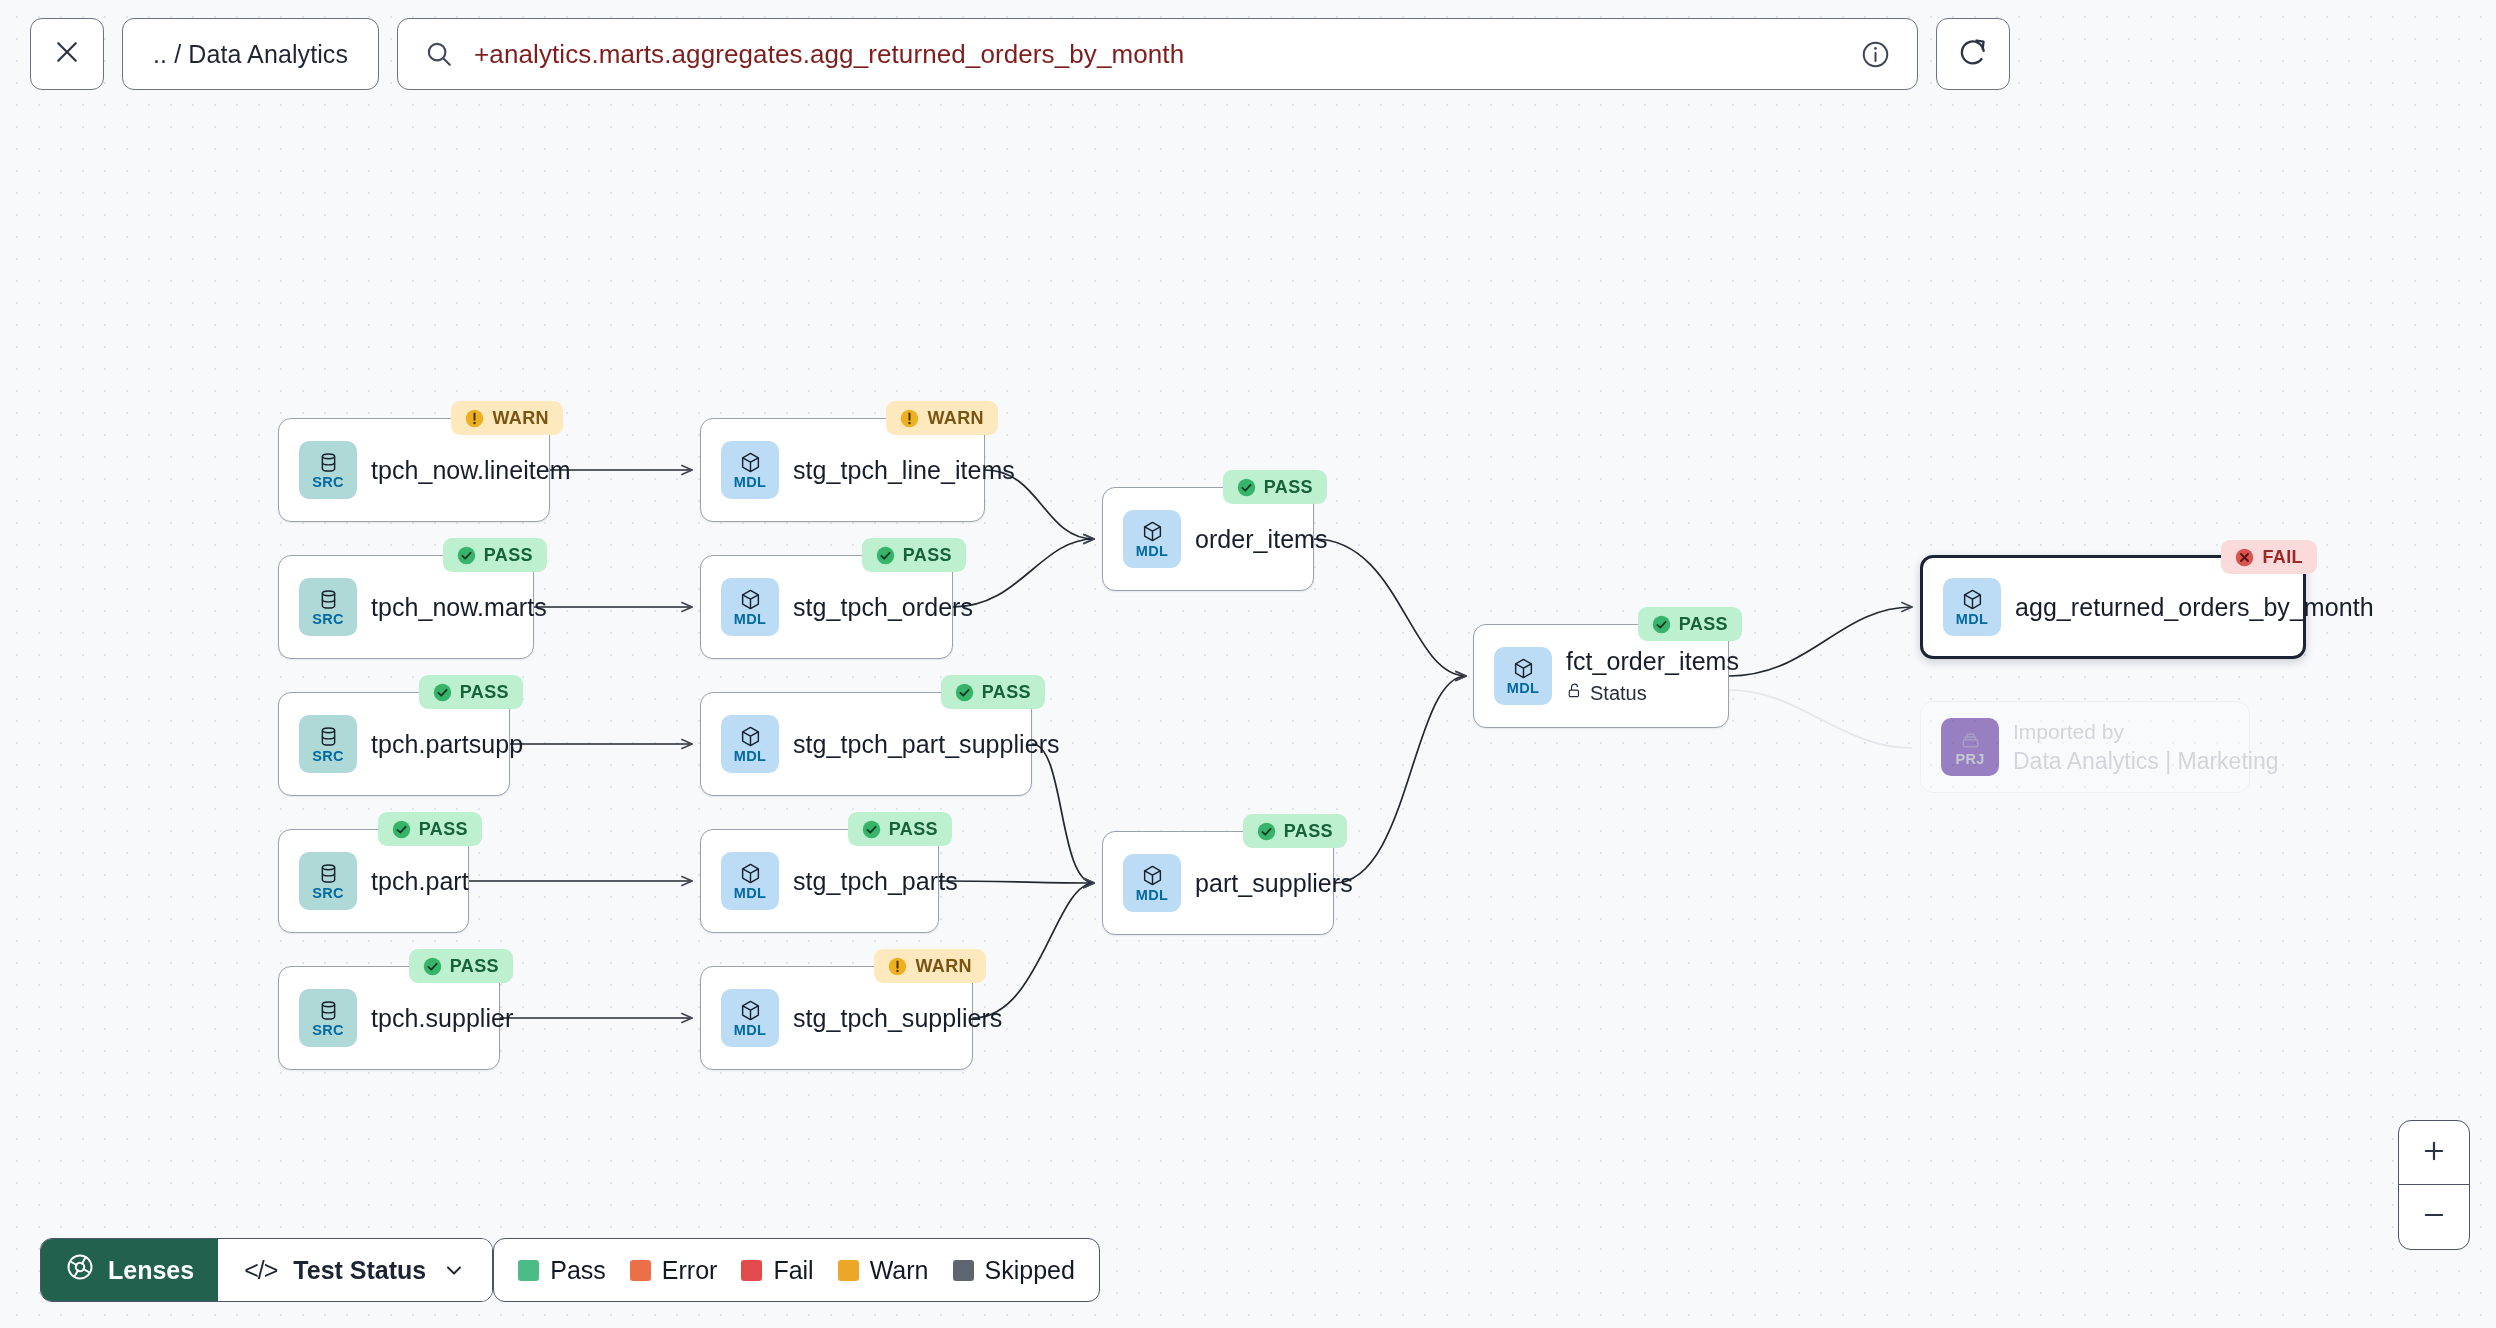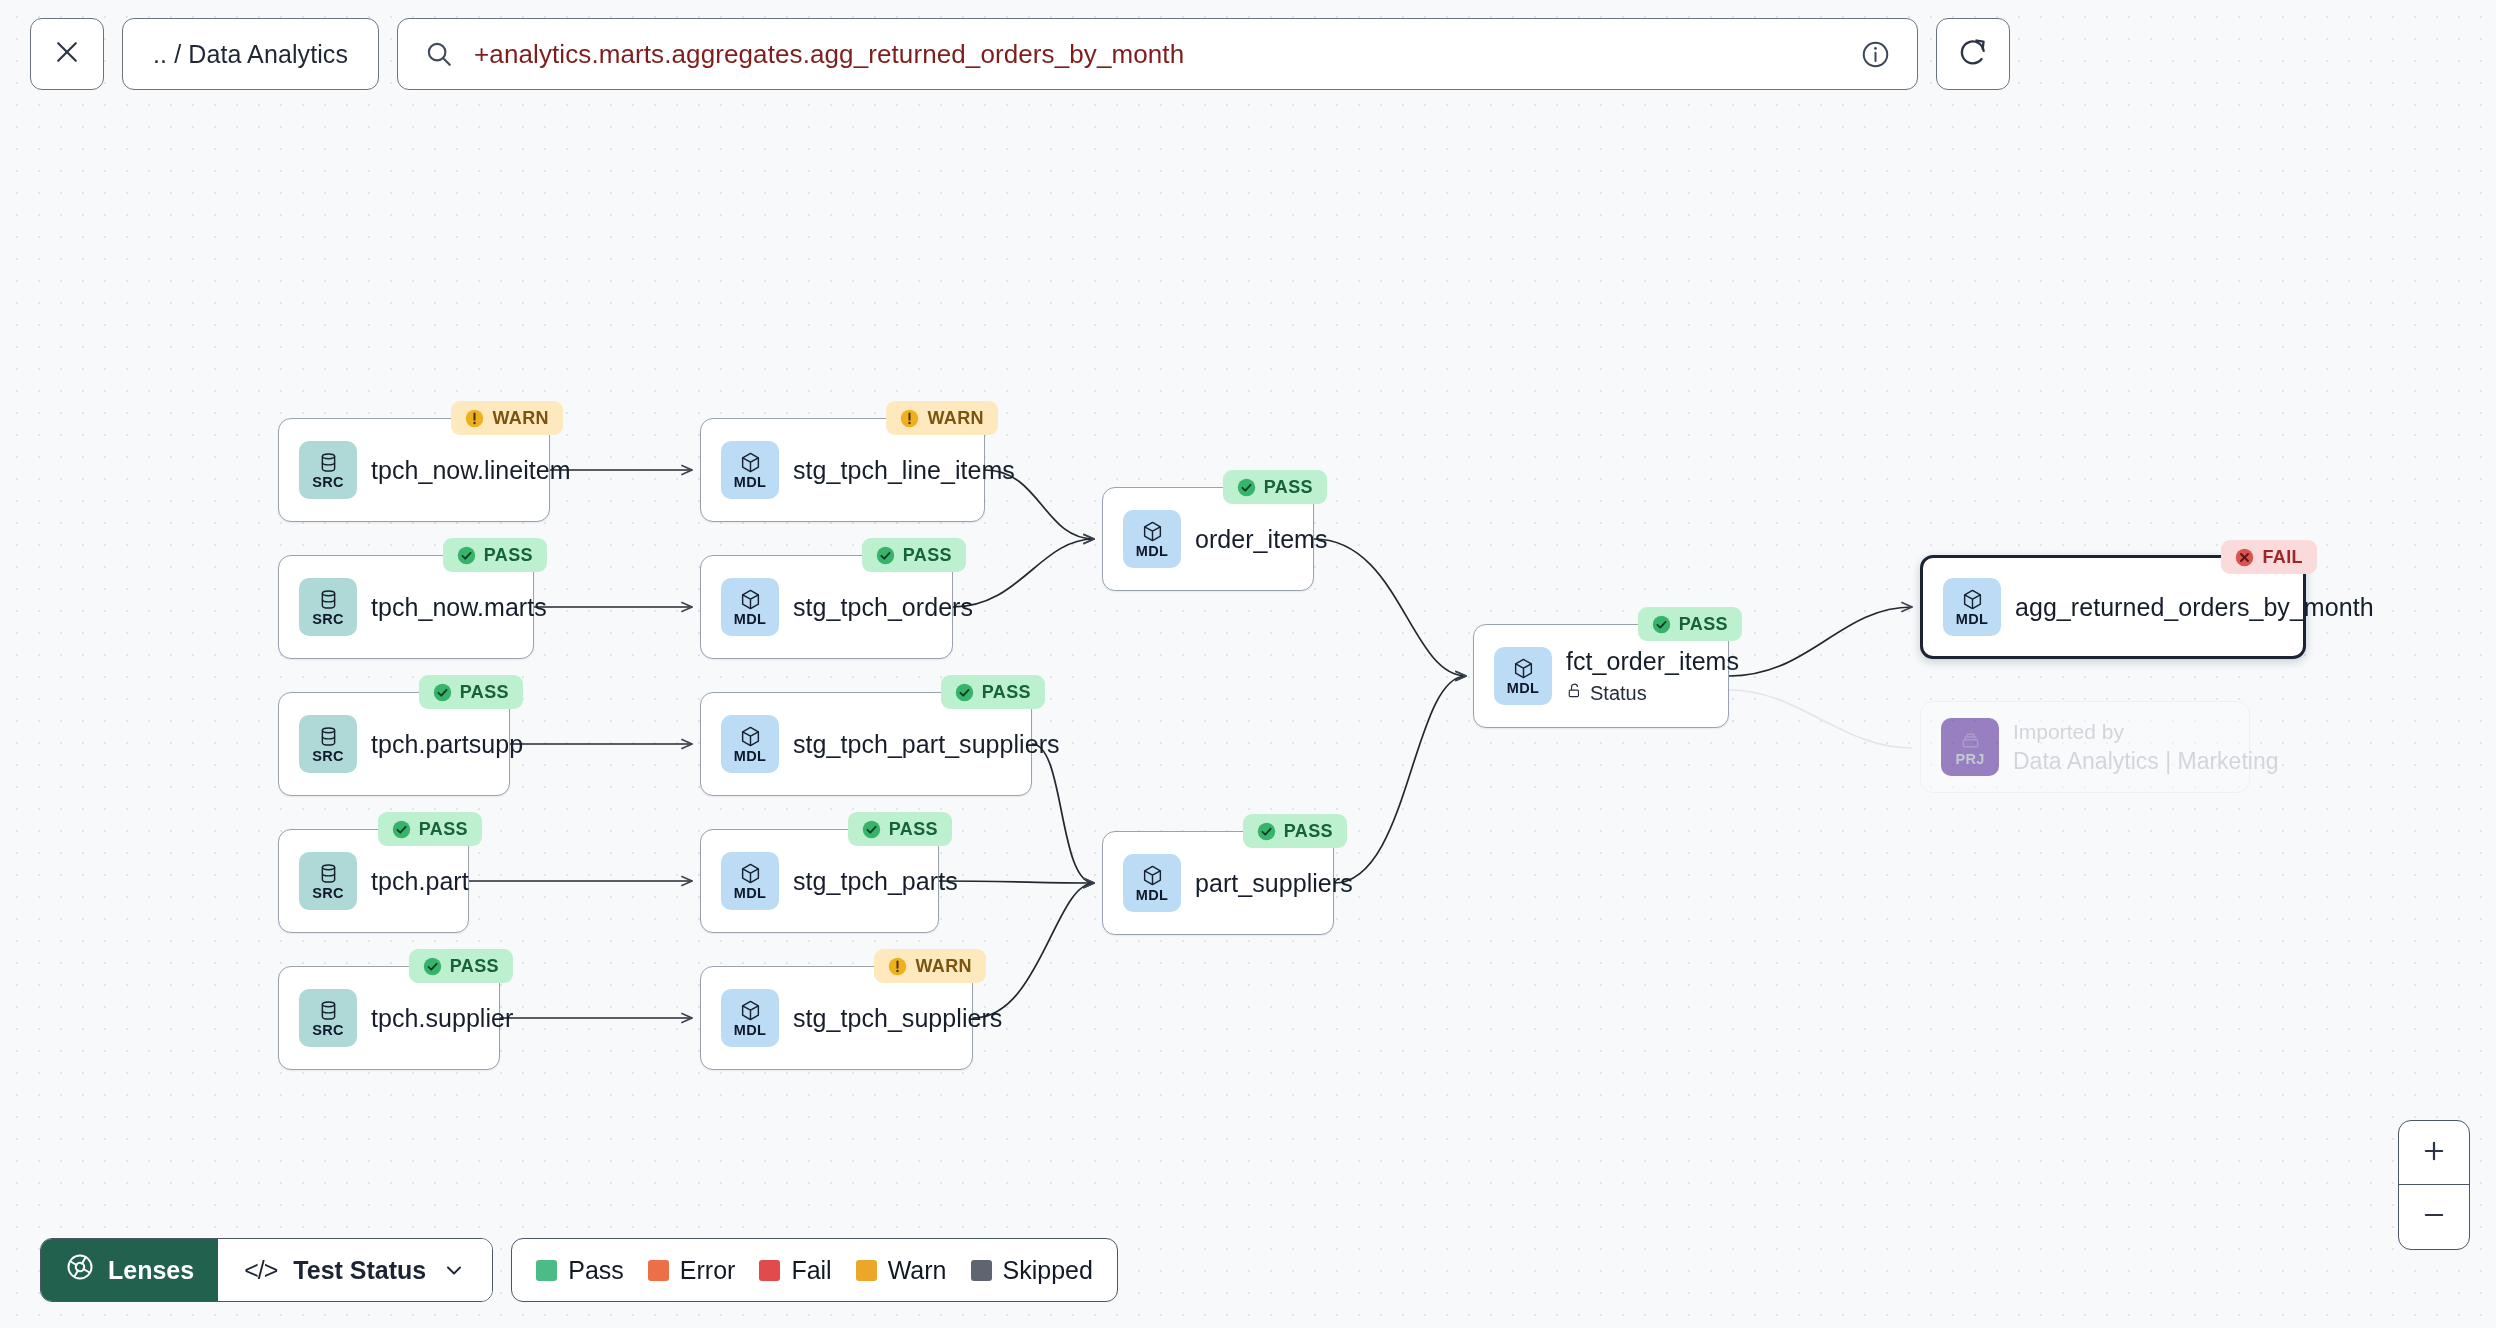--- a/index.html
+++ b/index.html
@@ -115,21 +115,21 @@
     flex: 0 0 auto;
     gap: 1px;
   }
   .nbadge.src { background: #aed9d6; }
   .nbadge.mdl { background: #bcdcf6; }
   .nbadge.prj { background: #4c1d95; }
   .nbadge svg { width: 23px; height: 23px; display: block; }
   .nbadge .btext {
     font-size: 14.5px;
     font-weight: 600;
-    color: #0f172a;
+    color: #0369a1;
     line-height: 1;
     letter-spacing: .3px;
   }
 
   .nbody { display: flex; flex-direction: column; justify-content: center; padding-left: 14px; padding-right: 24px; }
   .ntitle { font-size: 25px; color: #161d2b; white-space: nowrap; letter-spacing: .05px; }
   .nsub {
     display: flex; align-items: center; gap: 7px;
     font-size: 20px; color: #232c3b; margin-top: 5px;
   }
@@ -173,21 +173,20 @@
   .ghost .gtitle { font-size: 21px; color: #b3b9c4; white-space: nowrap; }
   .ghost .gsub { font-size: 23px; color: #b3b9c4; white-space: nowrap; margin-top: 4px; }
 
   
   .bottombar {
     position: absolute;
     left: 32px;
     bottom: 26px;
     display: flex;
     align-items: center;
-    gap: 18px;
     z-index: 30;
     padding-left: 8px;
   }
   .lensgroup {
     display: flex;
     align-items: stretch;
     height: 64px;
     border-radius: 12px;
     border: 1.6px solid #4c5566;
     overflow: hidden;

